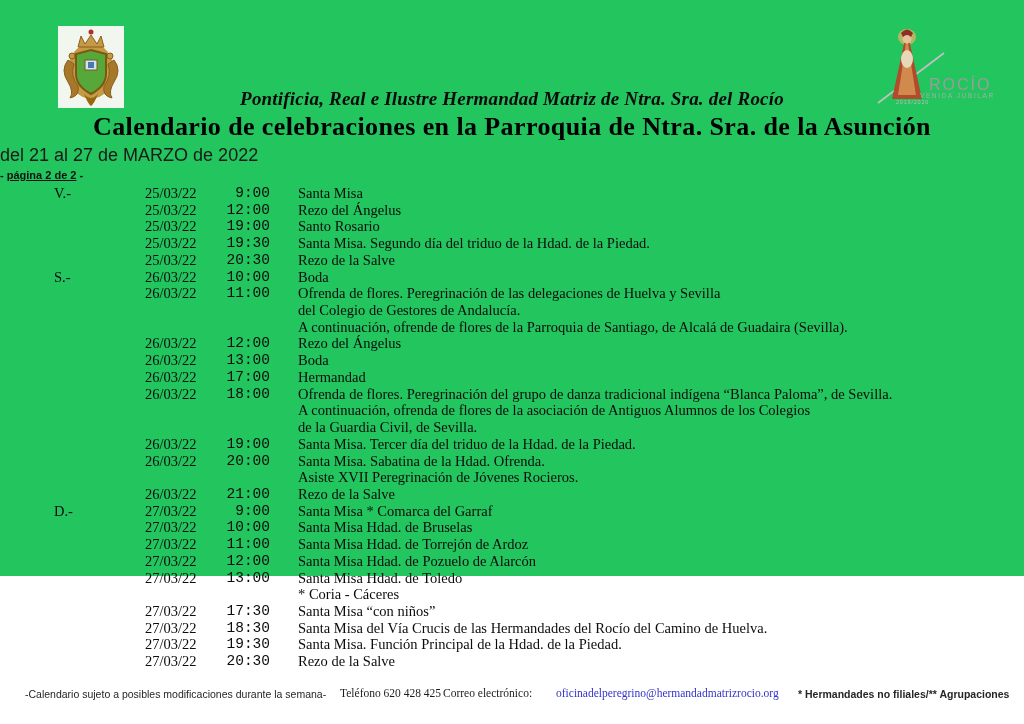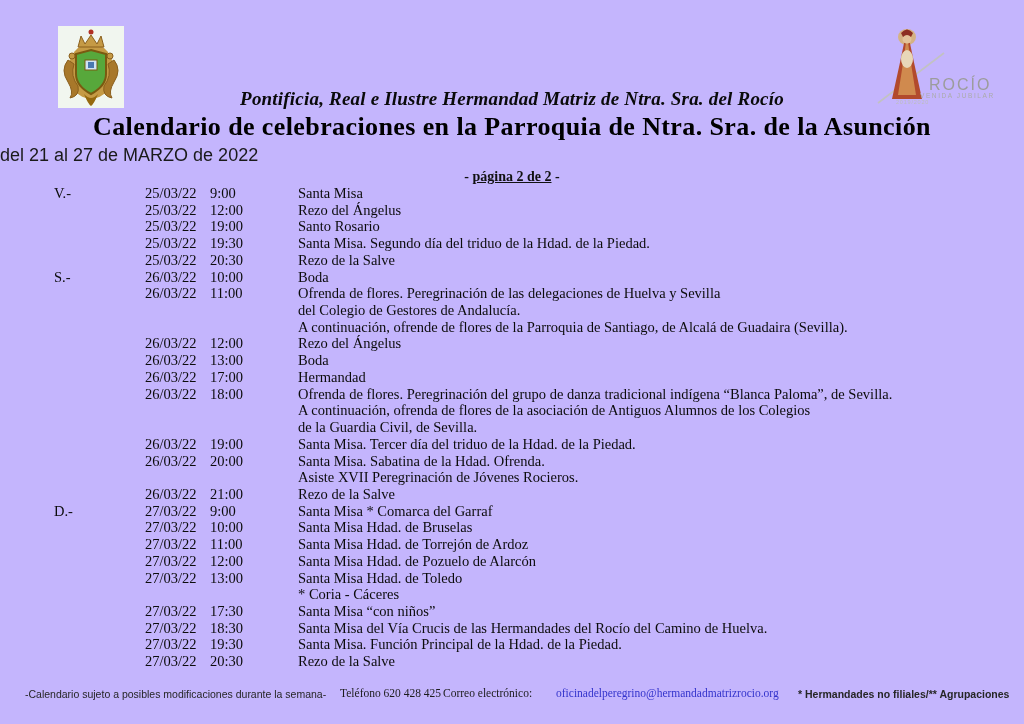--- a/index.html
+++ b/index.html
@@ -1,49 +1,49 @@
 <!DOCTYPE html>
 <html><head>
 <meta charset="utf-8">
 <style>
   html,body{margin:0;padding:0;background:#ffffff;}
   body{width:1024px;height:724px;overflow:hidden;}
-  #page{position:relative;width:1024px;height:724px;background:#c4b5fd;color:#000;}
+  #page{position:relative;width:1024px;height:576px;background:#22c55e;color:#000;}
 
   
   .crest{position:absolute;left:58px;top:26px;width:66px;height:82px;}
   .jubilee{position:absolute;left:870px;top:25px;width:150px;height:85px;}
 
   .org-title{
     position:absolute;left:0;top:88px;width:1024px;text-align:center;
     font-family:"Liberation Serif",serif;font-style:italic;font-weight:bold;
     font-size:19px;letter-spacing:.2px;color:#0a0a0a;
   }
   .main-title{
     position:absolute;left:0;top:112px;width:1024px;text-align:center;
     font-family:"Liberation Serif",serif;font-weight:bold;
     font-size:26px;letter-spacing:.4px;color:#000;
   }
   .date-range{
     position:absolute;left:0;top:145px;width:1024px;text-align:left;
     font-family:"Liberation Sans",sans-serif;font-size:18px;color:#1a1a1a;
   }
   .page-line{
-    position:absolute;left:0;top:169px;width:1024px;text-align:center;
-    font-family:Liberation Serif, serif;font-weight:bold;font-size:14px;color:#111;
+    position:absolute;left:0;top:169px;width:1024px;text-align:left;
+    font-family:Liberation Sans, sans-serif;font-weight:bold;font-size:11px;color:#111;
   }
   .page-line .u{text-decoration:underline;}
 
   
   .events{position:absolute;left:0;top:185px;width:1024px;
     font-family:"Liberation Serif",serif;font-size:14.5px;color:#0c0c0c;}
   .row{display:flex;height:16.72px;line-height:16.72px;white-space:nowrap;}
   .c-day{margin-left:54px;width:91px;flex:0 0 auto;}
   .c-date{width:65px;flex:0 0 auto;}
-  .c-time{width:60px;flex:0 0 auto;text-align:left;}
+  .c-time{width:60px;flex:0 0 auto;text-align:right;font-family:Liberation Mono, monospace;}
   .c-desc{margin-left:28px;flex:0 0 auto;}
 
   
   .footer{position:absolute;left:0;top:686px;width:1024px;height:20px;
     font-size:11px;color:#1c1c1c;}
   .f-note{position:absolute;left:25px;top:2px;font-family:"Liberation Sans",sans-serif;font-weight:400;font-size:10.5px;color:#262626;}
   .f-phone{position:absolute;left:340px;top:1px;font-family:"Liberation Serif",serif;font-size:11.5px;}
   .f-email-label{position:absolute;left:443px;top:1px;font-family:"Liberation Serif",serif;font-size:11.5px;}
   .f-email{position:absolute;left:556px;top:1px;font-family:"Liberation Serif",serif;font-size:11.5px;text-decoration:none;cursor:pointer;}
   .f-legend{position:absolute;left:798px;top:2px;font-family:"Liberation Sans",sans-serif;font-weight:600;font-size:10.5px;color:#262626;}

